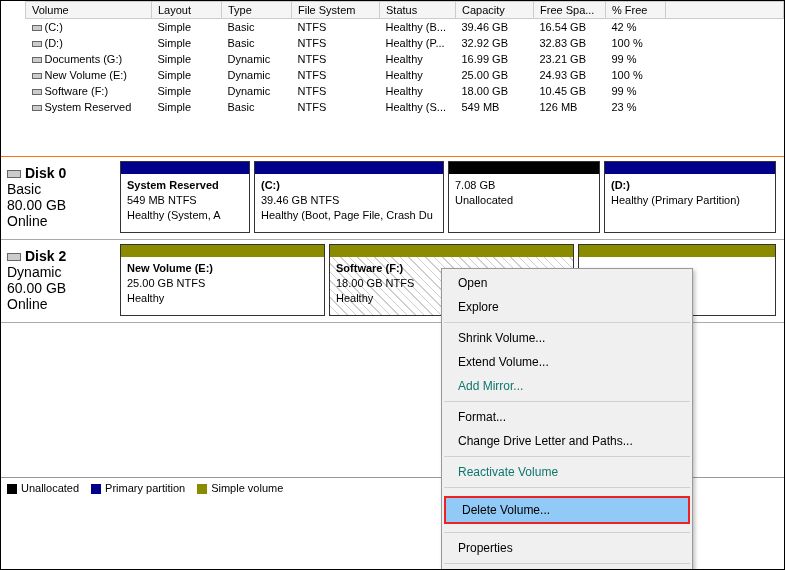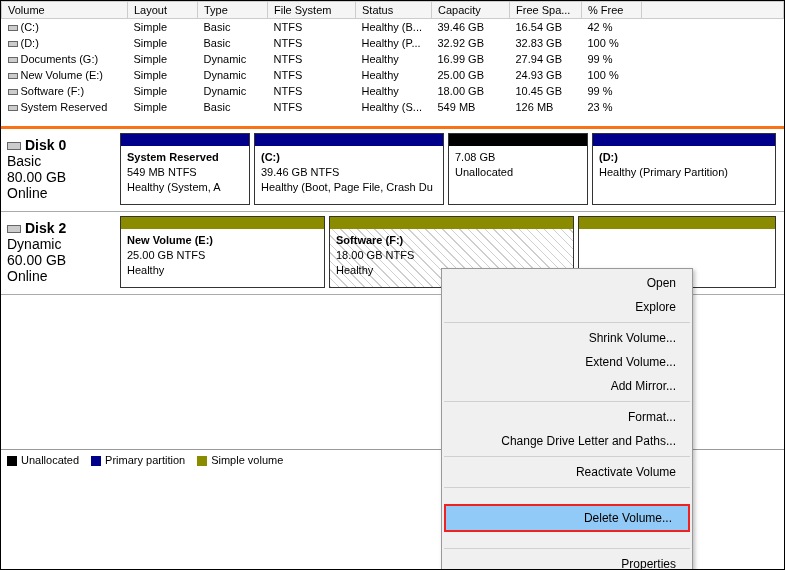--- a/index.html
+++ b/index.html
@@ -1,18 +1,18 @@
 <!DOCTYPE html>
 <html><head>
 <meta charset="utf-8">
 <style>
 * { box-sizing: border-box; margin: 0; padding: 0; }
 body { font-family: "Segoe UI", Tahoma, sans-serif; font-size: 11px; background: #fff; width: 785px; height: 570px; border: 1px solid #000; overflow: hidden; position: relative; }
 
-.panel-top { height: 128px; border-bottom: 3px solid #f97316; overflow: hidden; }
+.panel-top { height: 156px; border-bottom: 1px solid #f97316; overflow: hidden; padding-left: 24px; }
 .vol-table { width: 100%; border-collapse: collapse; table-layout: fixed; }
 .vol-table th { text-align: left; font-weight: 400; padding: 2px 6px; border: 1px solid #ccc; background: #f5f5f5; font-size: 11px; white-space: nowrap; overflow: hidden; }
 .vol-table td { padding: 2px 6px; font-size: 11px; white-space: nowrap; }
 .vol-icon { display: inline-block; width: 10px; height: 6px; background: #ccc; border: 1px solid #666; margin-right: 3px; vertical-align: middle; }
 
 .panel-mid { position: relative; }
 
 .disk-row { display: flex; border-bottom: 1px solid #aaa; padding: 4px 4px 6px 4px; }
 .disk-label { width: 115px; padding: 4px 2px 4px 2px; font-size: 14px; }
 .disk-label .dname { font-weight: 700; }
@@ -34,25 +34,25 @@
 
 .blank-area { height: 155px; border-bottom: 1px solid #999; }
 
 .legend { padding: 4px 6px; font-size: 11px; display: flex; gap: 12px; align-items: center; }
 .sw { display: inline-block; width: 10px; height: 10px; margin-right: 4px; vertical-align: middle; }
 .sw-black { background: #000; }
 .sw-navy { background: #00008b; }
 .sw-olive { background: #8b8b00; }
 
 .ctx-menu { position: absolute; left: 440px; top: 267px; width: 252px; background: #f0f0f0; border: 1px solid #999; box-shadow: 2px 2px 4px rgba(0,0,0,0.25); padding: 2px 0; font-size: 12px; z-index: 50; }
-.ctx-item { padding: 5px 16px; cursor: default; text-align: right; }
-.ctx-item.disabled { color: #000000; }
+.ctx-item { padding: 5px 16px; cursor: default; }
+.ctx-item.disabled { color: #0f766e; }
 .ctx-sep { height: 1px; background: #d0d0d0; margin: 3px 2px; }
 .ctx-hl { background: #91c9f7; }
-.ctx-hlwrap { border: 2px solid #e22; margin: 16px 2px; }
+.ctx-hlwrap { border: 2px solid #e22; margin: 8px 2px; }
 
 </style>
 </head>
 <body>
 
 <div class="panel-top">
   <table class="vol-table">
     <colgroup>
       <col style="width:126px">
         <col style="width:70px">
@@ -100,21 +100,21 @@
           <td>100 %</td>
           <td></td>
         </tr>
         <tr>
           <td><span class="vol-icon"></span>Documents (G:)</td>
           <td>Simple</td>
           <td>Dynamic</td>
           <td>NTFS</td>
           <td>Healthy</td>
           <td>16.99 GB</td>
-          <td>27.94 GB</td>
+          <td>23.21 GB</td>
           <td>99 %</td>
           <td></td>
         </tr>
         <tr>
           <td><span class="vol-icon"></span>New Volume (E:)</td>
           <td>Simple</td>
           <td>Dynamic</td>
           <td>NTFS</td>
           <td>Healthy</td>
           <td>25.00 GB</td>
@@ -167,21 +167,21 @@
         </div>
       </div>
       <div class="part" style="width:190px">
         <div class="bar bar-navy"></div>
         <div class="pbody">
           <div class="pname">(C:)</div>
           <div>39.46 GB NTFS</div>
           <div>Healthy (Boot, Page File, Crash Du</div>
         </div>
       </div>
-      <div class="part" style="width:140px">
+      <div class="part" style="width:152px">
         <div class="bar bar-black"></div>
         <div class="pbody">
           <div class="pname"></div>
           <div>7.08 GB</div>
           <div>Unallocated</div>
         </div>
       </div>
       <div class="part" style="flex:1">
         <div class="bar bar-navy"></div>
         <div class="pbody">

